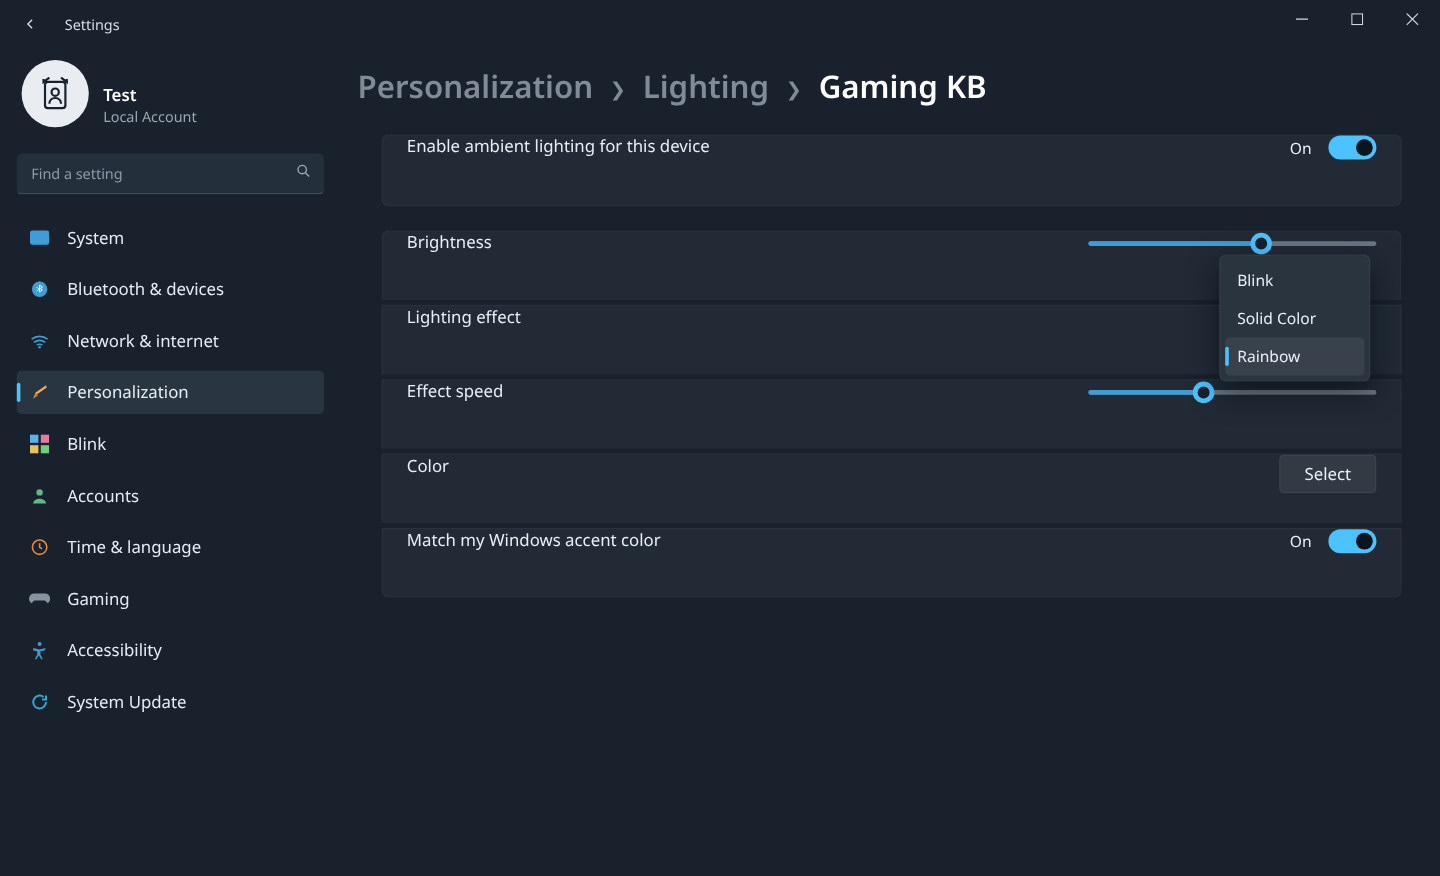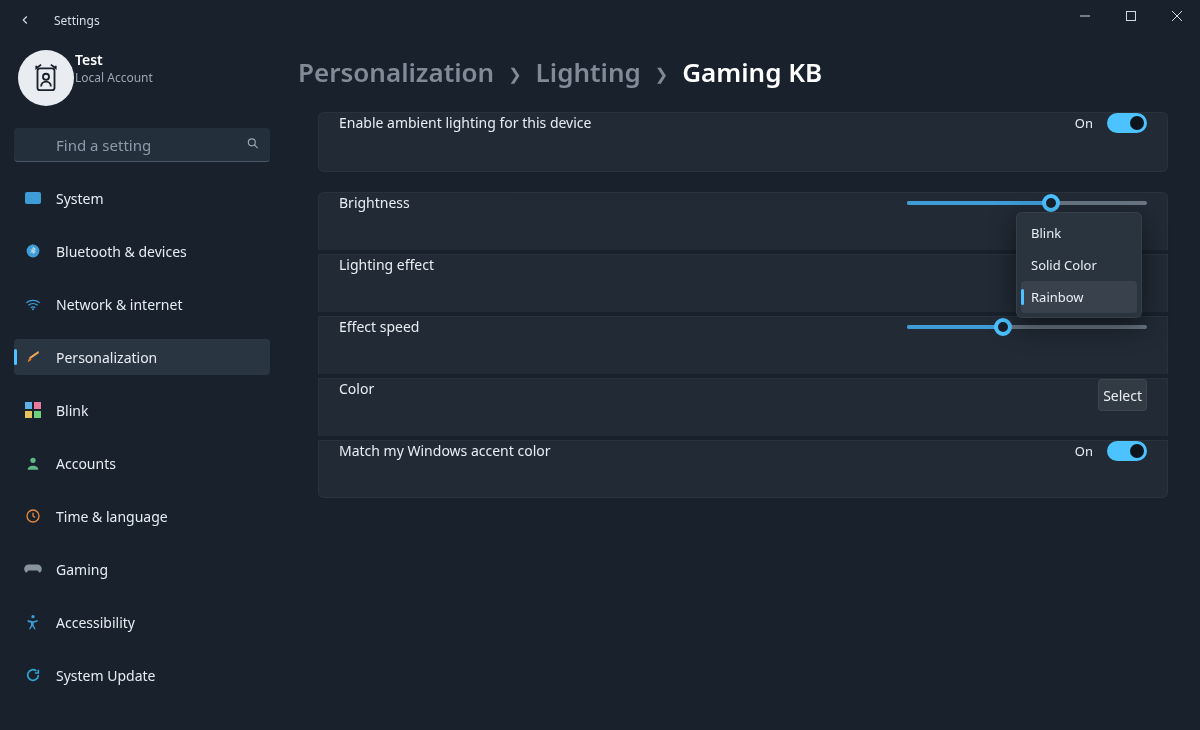--- a/index.html
+++ b/index.html
@@ -42,21 +42,21 @@
     height: calc(100% - 40px);
   }
   .sidebar {
     width: 280px;
     padding: 10px 10px 10px 14px;
     display: flex;
     flex-direction: column;
     gap: 8px;
   }
   .profile {
-    display: flex; align-items: flex-start; gap: 1px;
+    display: flex; align-items: flex-end; gap: 12px;
     padding: 0 4px 10px 4px;
   }
   .avatar {
     width: 56px; height: 56px; border-radius: 50%;
     background: #e9edf2;
     display: flex; align-items: center; justify-content: center;
   }
   .avatar svg { width: 30px; height: 34px; }
   .profile .name { font-weight: 600; font-size: 14px; color: #fff; }
   .profile .sub { font-size: 12px; color: #9aa6b3; }
@@ -66,29 +66,29 @@
     height: 34px;
     background: #242f3c;
     border-radius: 4px;
     border-bottom: 1px solid #4a5868;
     display: flex; align-items: center;
     padding: 0 34px 0 12px;
     margin: 4px 0 10px 0;
   }
   .search input {
     width: 100%; background: transparent; border: none; outline: none;
-    color: #cfd8e3; font-size: 15px; margin-left: 30px;
+    color: #cfd8e3; font-size: 12px;
   }
   .search input::placeholder { color: #8e9aa8; }
   .search .search-icon {
     position: absolute; right: 10px; top: 50%; transform: translateY(-50%);
     color: #9aa6b3;
   }
 
-  .nav { display: flex; flex-direction: column; gap: 17px; }
+  .nav { display: flex; flex-direction: column; gap: 7px; }
   .nav-item {
     display: flex; align-items: center; gap: 14px;
     height: 36px;
     padding: 0 10px 0 10px;
     border-radius: 4px;
     color: #e6ecf3;
     font-size: 14px;
     position: relative;
   }
   .nav-item.selected {
@@ -171,21 +171,21 @@
   .slider .thumb {
     position: absolute; top: 50%; transform: translate(-50%,-50%);
     width: 18px; height: 18px; border-radius: 50%;
     background: #18212c; border: 4px solid #4cc2ff;
   }
 
   .btn-select {
     background: rgba(255,255,255,0.08);
     border: 1px solid rgba(255,255,255,0.06);
     color: #e9eef4;
-    height: 32px; padding: 0 4px;
+    height: 32px; padding: 0 20px;
     border-radius: 4px;
     font-size: 14px;
   }
 
   
   .dropdown {
     position: absolute;
     right: 58px;
     top: 172px;
     width: 126px;

